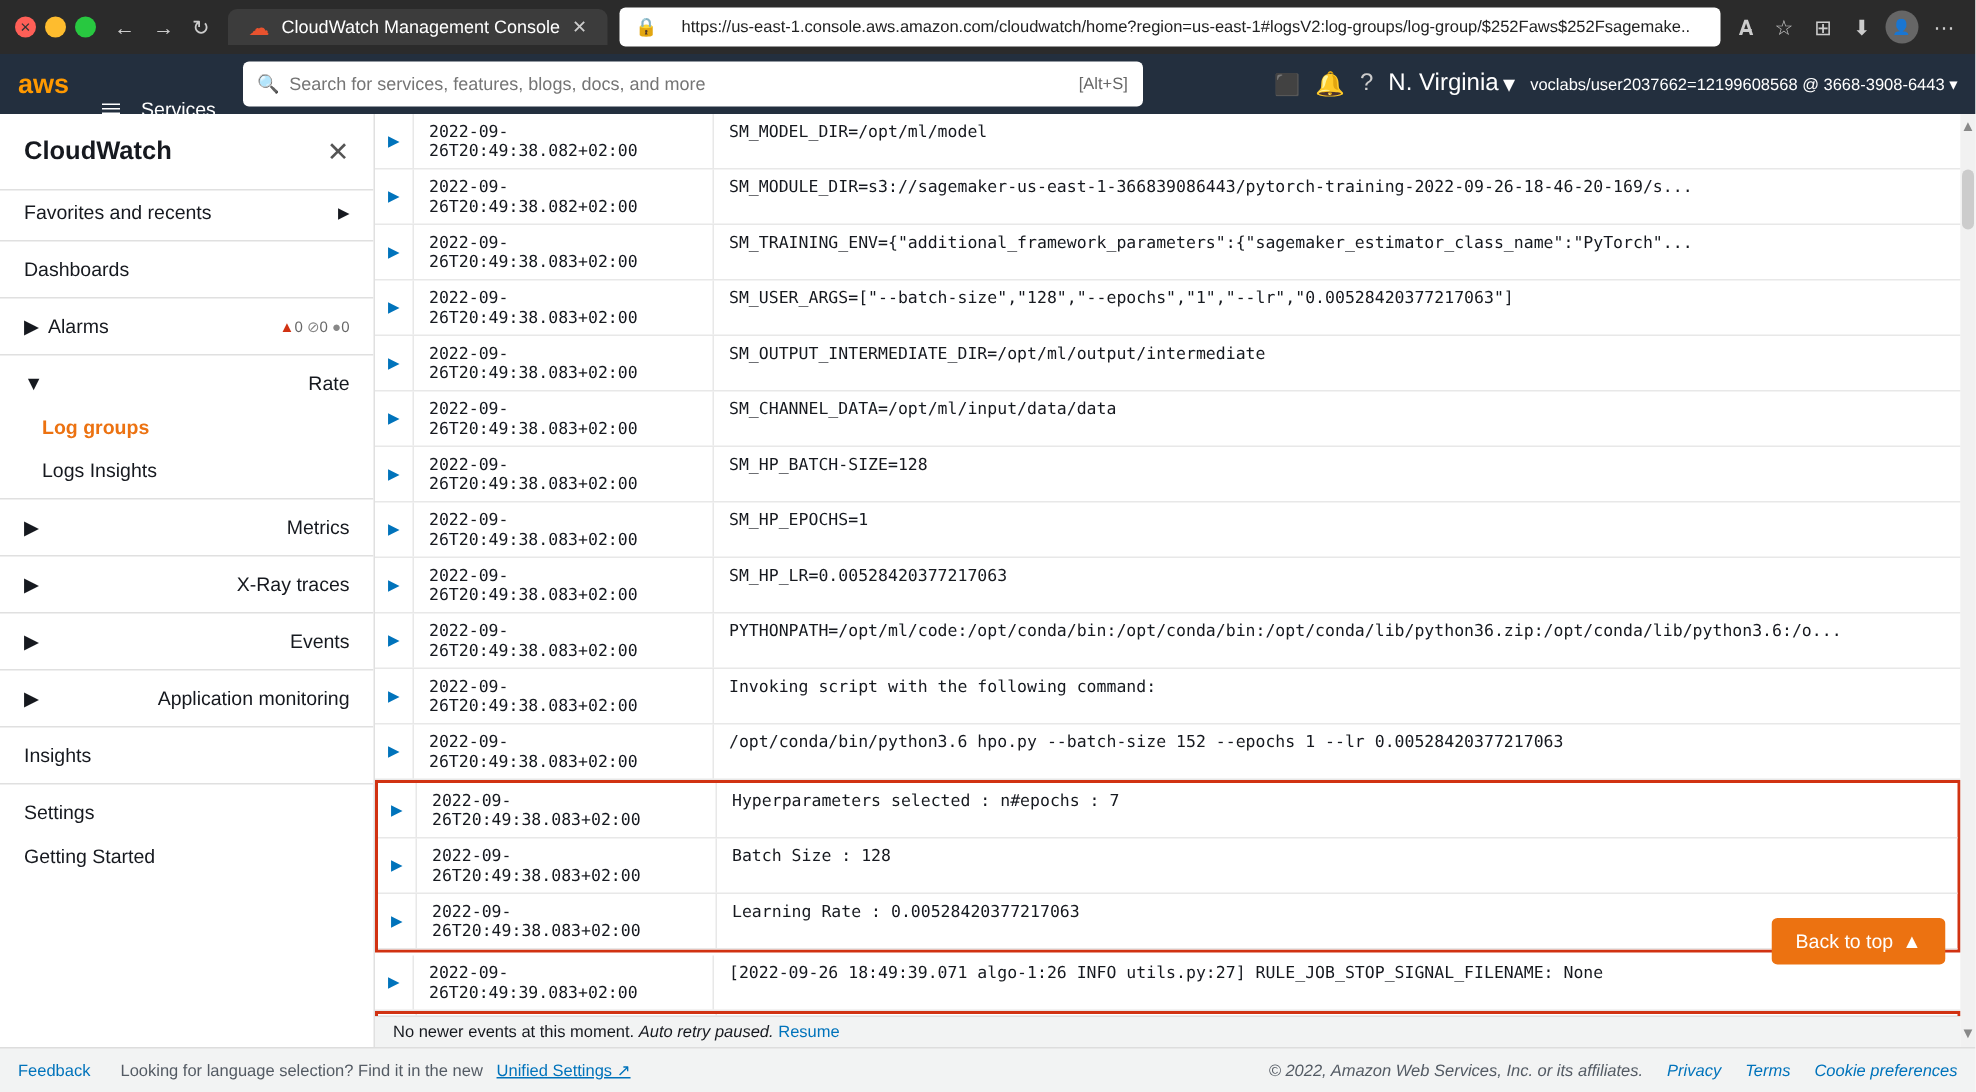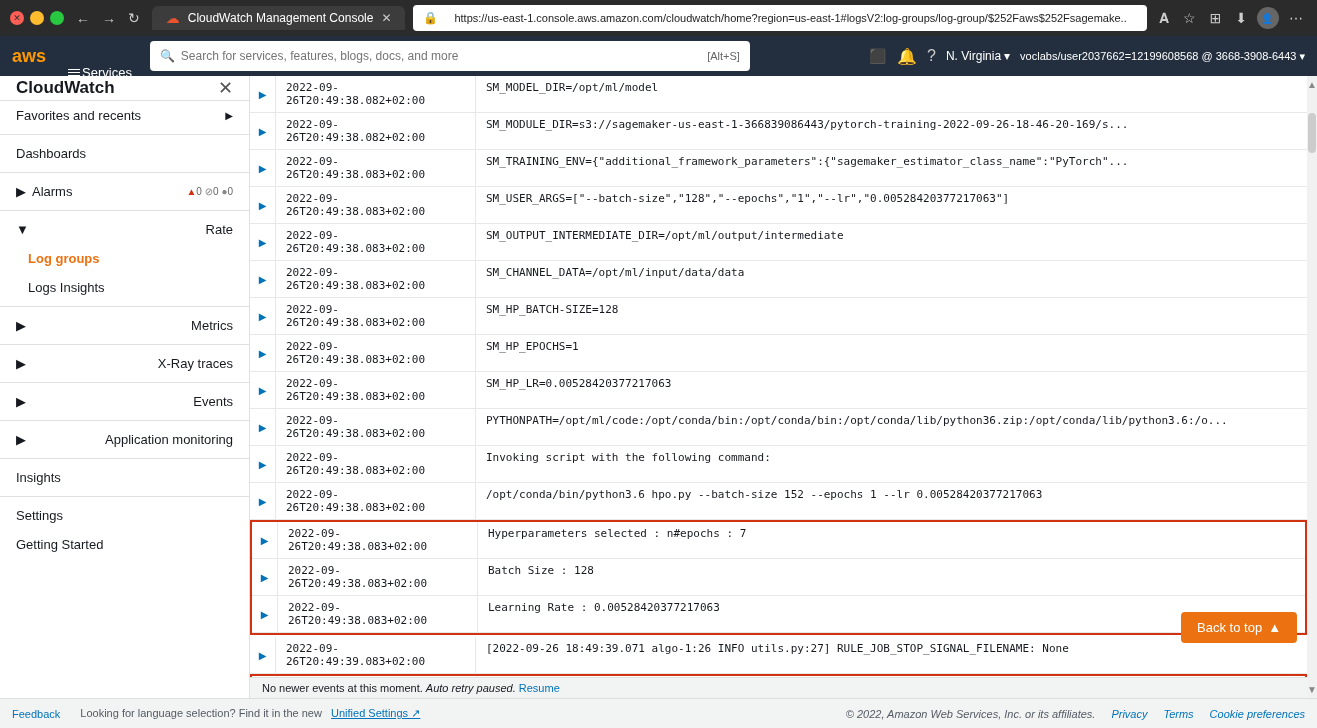--- a/index.html
+++ b/index.html
@@ -40,37 +40,37 @@
       color: #fff;
     }
     .aws-logo {
       color: #ff9900;
       font-weight: bold;
       font-size: 18px;
       margin-right: 4px;
     }
     .services-btn {
       background: none; border: none; color: #fff; cursor: pointer;
-      font-size: 13px; display: flex; align-items: center; gap: 0;
+      font-size: 13px; display: flex; align-items: center; gap: 12px;
       padding: 4px 8px; border-radius: 3px; margin-top: 33px;
     }
     .search-bar {
       flex: 1; background: #fff; border-radius: 4px;
       display: flex; align-items: center; padding: 0 10px;
       height: 30px; max-width: 600px;
     }
     .search-bar input {
       border: none; outline: none; font-size: 12px; flex: 1; color: #333;
     }
     .search-shortcut { color: #666; font-size: 11px; margin-left: 8px; }
     .topbar-icons { display: flex; gap: 10px; align-items: center; margin-left: auto; }
     .topbar-icon { color: #ccc; font-size: 16px; cursor: pointer; background: none; border: none; }
     .region-btn {
       color: #fff; background: none; border: none; cursor: pointer;
-      font-size: 12px; display: flex; align-items: center; gap: 3px;
+      font-size: 16px; display: flex; align-items: center; gap: 3px;
     }
     .account-btn { color: #fff; background: none; border: none; cursor: pointer; font-size: 11px; }
 
     
     .main-layout {
       display: flex;
       height: calc(728px - 36px - 40px - 30px);
     }
 
     
@@ -78,21 +78,21 @@
       width: 250px;
       background: #fff;
       border-right: 1px solid #e0e0e0;
       display: flex;
       flex-direction: column;
       overflow-y: auto;
       flex-shrink: 0;
     }
     .sidebar-header {
       display: flex; align-items: center; justify-content: space-between;
-      padding: 1px 16px;
+      padding: 14px 16px;
       font-size: 17px; font-weight: bold; color: #16191f;
       border-bottom: 1px solid #e0e0e0;
     }
     .sidebar-close-btn { background: none; border: none; cursor: pointer; font-size: 18px; color: #555; }
     .sidebar-item {
       padding: 7px 16px; cursor: pointer; display: flex; align-items: center;
       justify-content: space-between; color: #16191f; font-size: 13px;
     }
     .sidebar-item.active { color: #ec7211; font-weight: bold; }
     .sidebar-item.indent { padding-left: 28px; }

